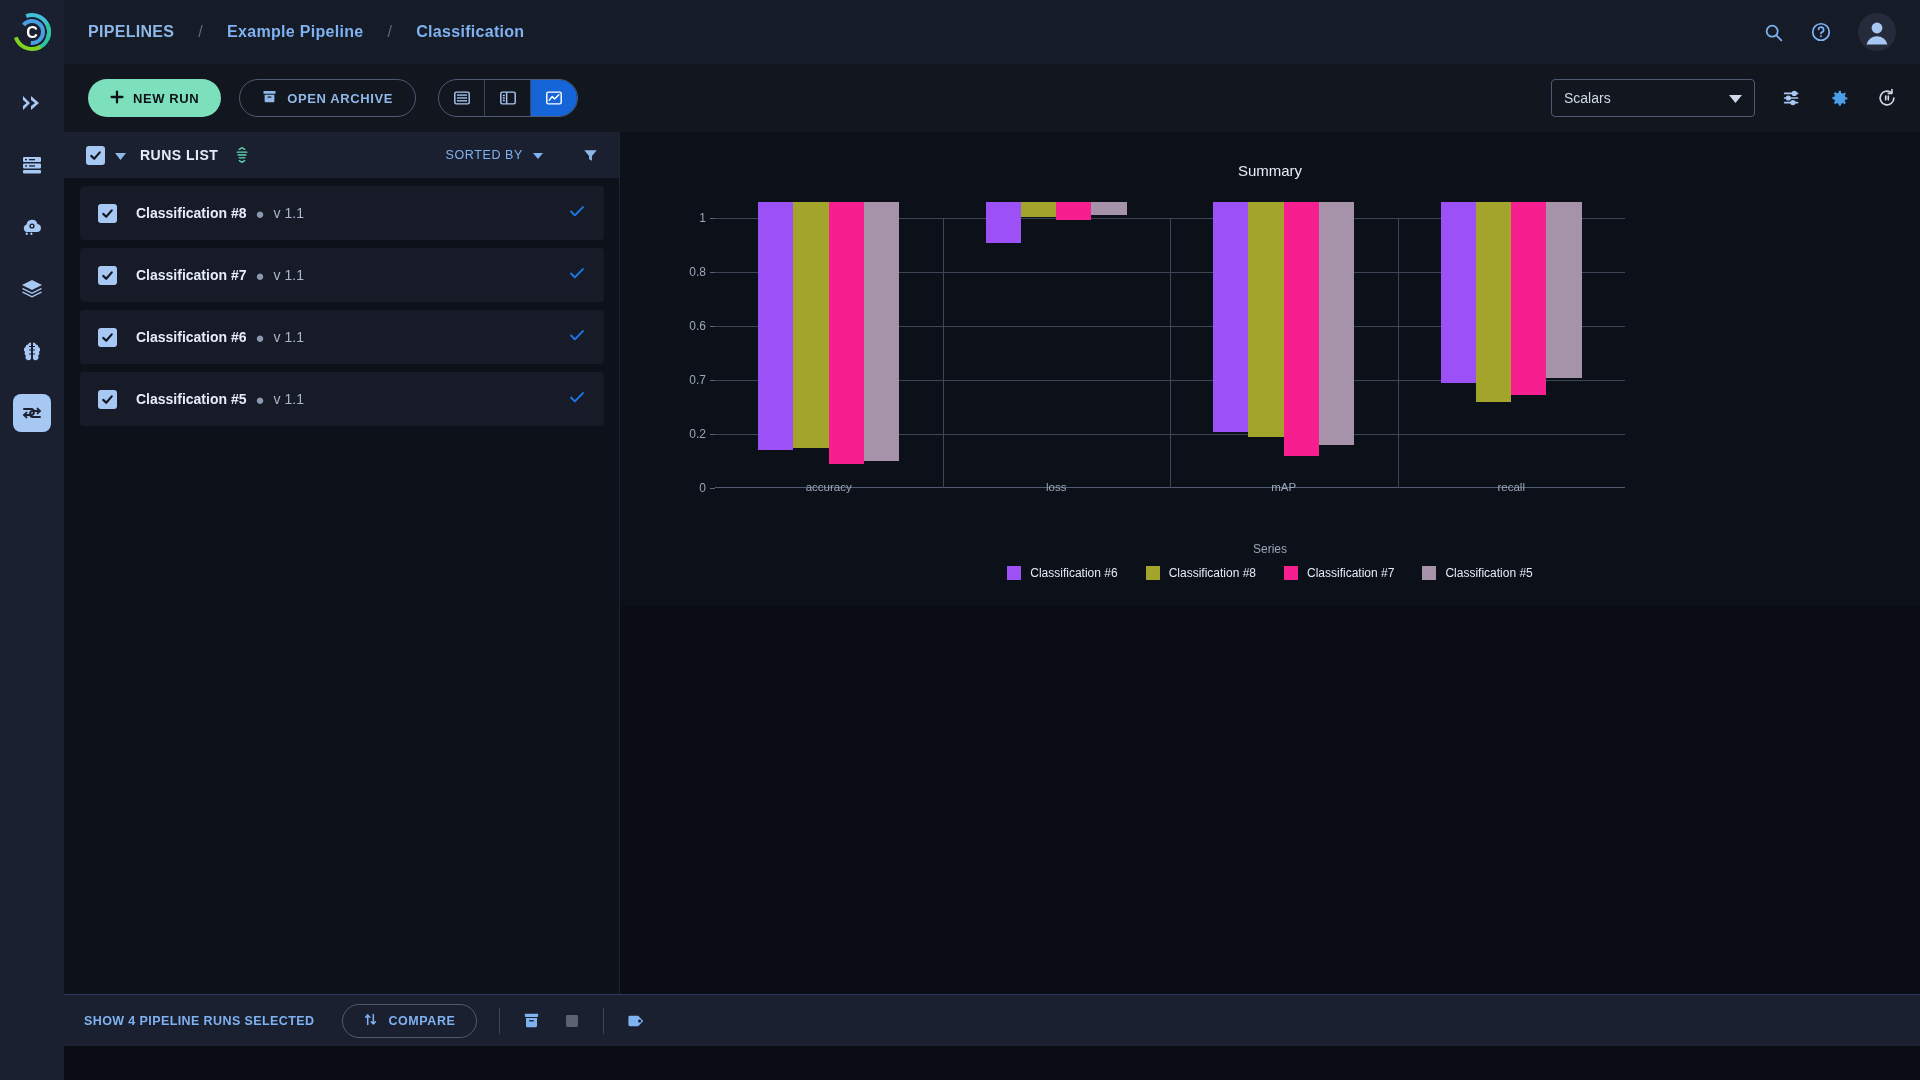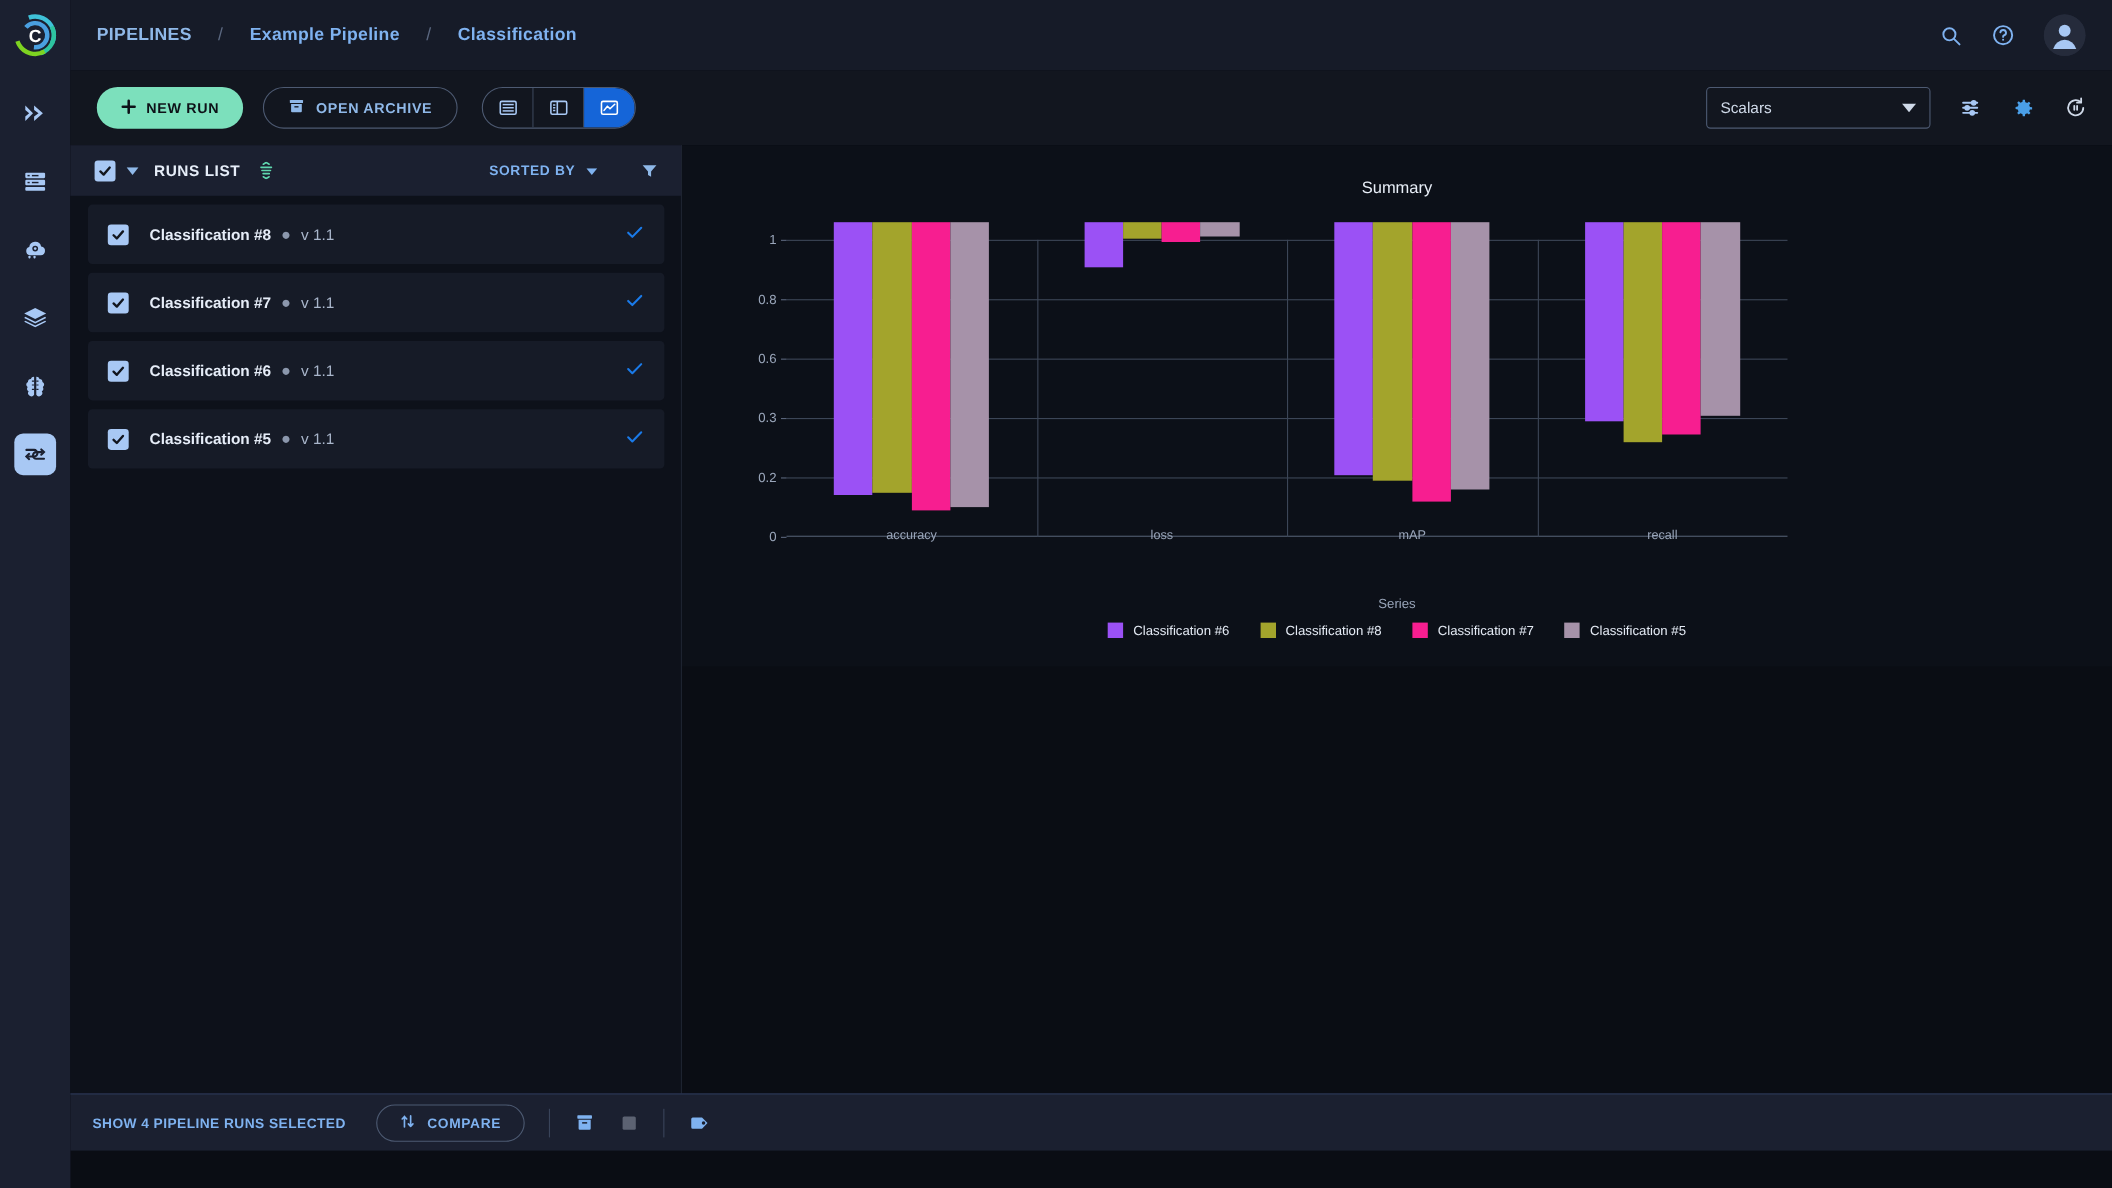--- a/index.html
+++ b/index.html
@@ -91,21 +91,21 @@
   .runs-head {
     height: 46px; background: #1b2030; display: flex; align-items: center; padding: 0 22px;
   }
   .cbx {
     width: 19px; height: 19px; border-radius: 3px; background: #a8c8f4;
     display: flex; align-items: center; justify-content: center; cursor: pointer;
   }
   .caret-sm { margin-left: 10px; cursor: pointer; }
   .runs-title { margin-left: 14px; font-size: 14px; font-weight: bold; letter-spacing: .5px; color: #e6edf8; }
   .runs-sortico { margin-left: 16px; cursor: pointer; display:flex; }
-  .sorted-by { margin-left: auto; font-size: 12.5px; font-weight: bold; color: #7fb2f0;
+  .sorted-by { margin-left: auto; font-size: 12.5px; font-weight: normal; color: #7fb2f0;
     letter-spacing: .6px; display:flex; align-items:center; gap:10px; cursor:pointer; }
   .filter-ico { margin-left: 40px; cursor: pointer; display:flex; }
 
   .run-row {
     margin: 8px 16px 0 16px; height: 54px; background: #161b27; border-radius: 4px;
     display: flex; align-items: center; padding: 0 18px; cursor: pointer;
   }
   .run-cbx { width: 19px; height: 19px; border-radius: 3px; background: #a8c8f4;
     display:flex; align-items:center; justify-content:center; flex: none; cursor:pointer; }
   .run-name { margin-left: 19px; font-size: 14px; font-weight: bold; color: #e6edf8; }
@@ -456,21 +456,21 @@
     <div class="chart-card">
       <div class="chart-title">Summary</div>
       <div class="plot" id="plot">
           <div class="tickmark" style="top: 270px;"></div>
           <div class="axis-label" style="top: 270px;">0</div>
           <div class="tickline" style="top: 216px;"></div>
           <div class="tickmark" style="top: 216px;"></div>
           <div class="axis-label" style="top: 216px;">0.2</div>
           <div class="tickline" style="top: 162px;"></div>
           <div class="tickmark" style="top: 162px;"></div>
-          <div class="axis-label" style="top: 162px;">0.3</div>
+          <div class="axis-label" style="top: 162px;">0.7</div>
           <div class="tickline" style="top: 108px;"></div>
           <div class="tickmark" style="top: 108px;"></div>
           <div class="axis-label" style="top: 108px;">0.6</div>
           <div class="tickline" style="top: 54px;"></div>
           <div class="tickmark" style="top: 54px;"></div>
           <div class="axis-label" style="top: 54px;">0.8</div>
           <div class="tickline" style="top: 0px;"></div>
           <div class="tickmark" style="top: 0px;"></div>
           <div class="axis-label" style="top: 0px;">1</div>
           <div class="baseline"></div>

